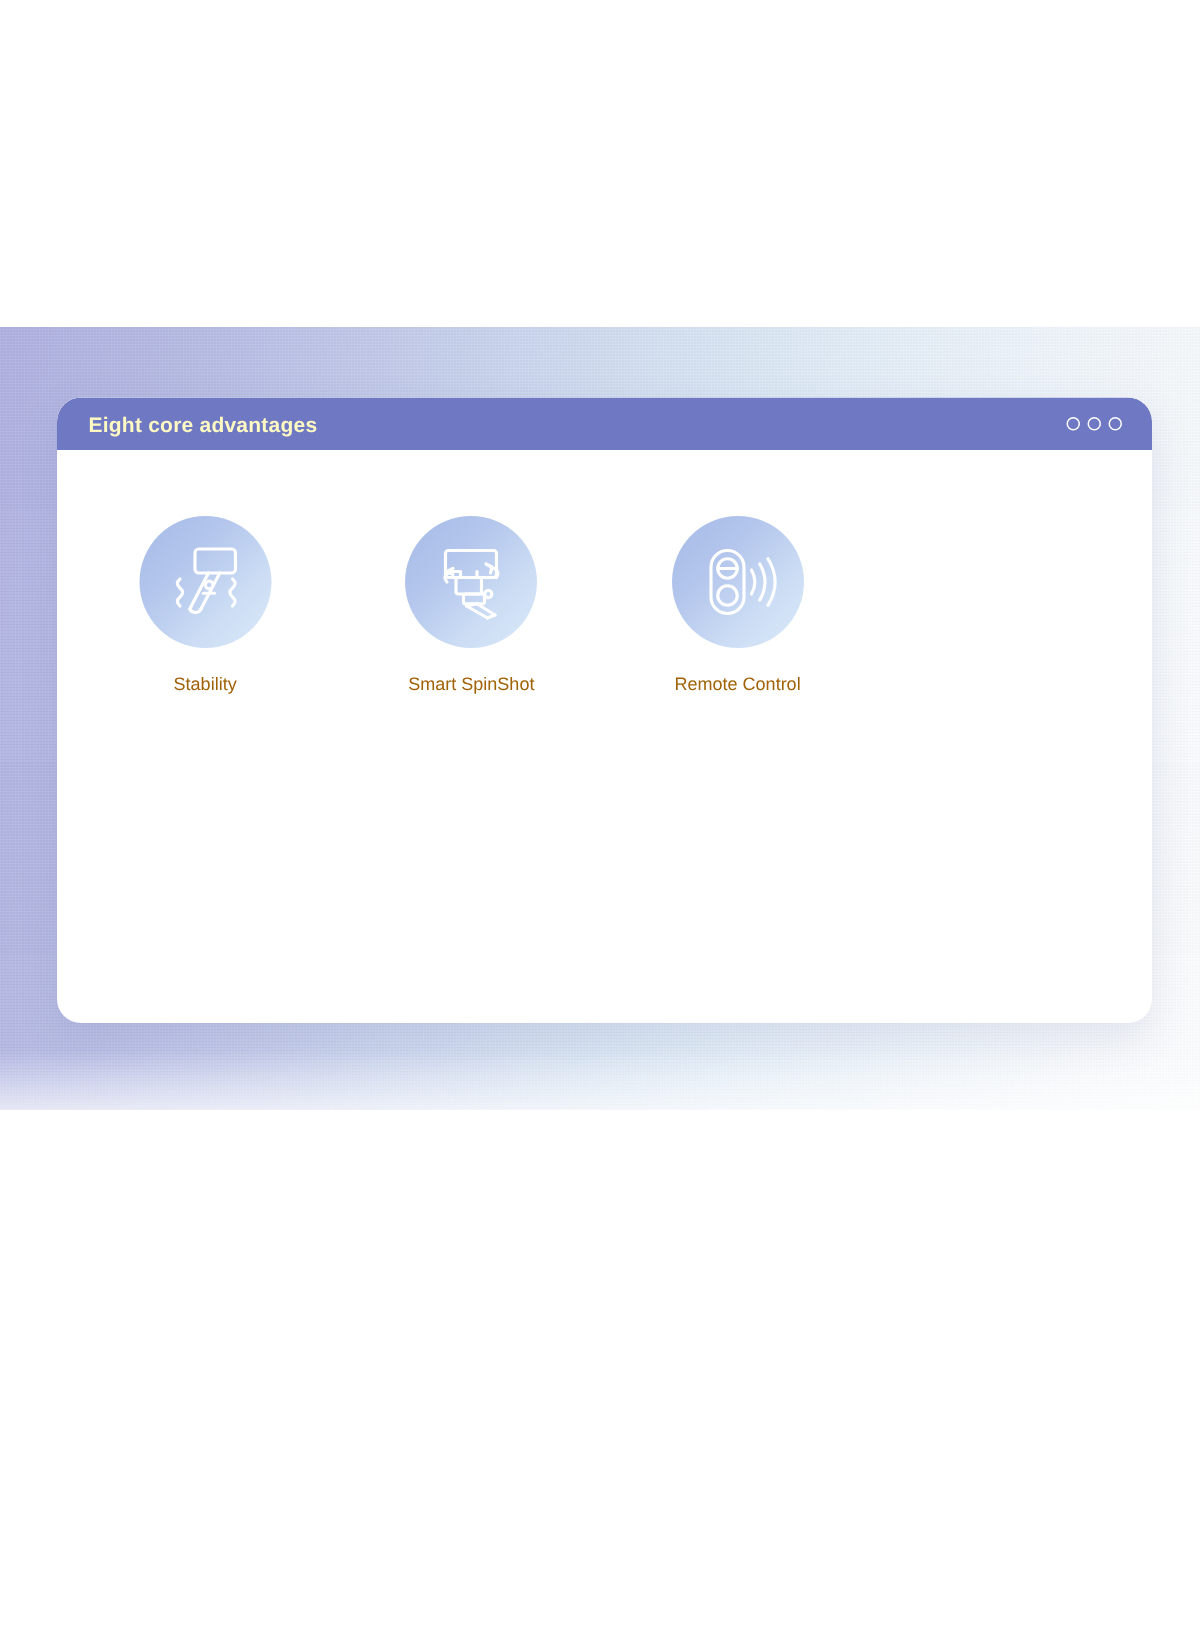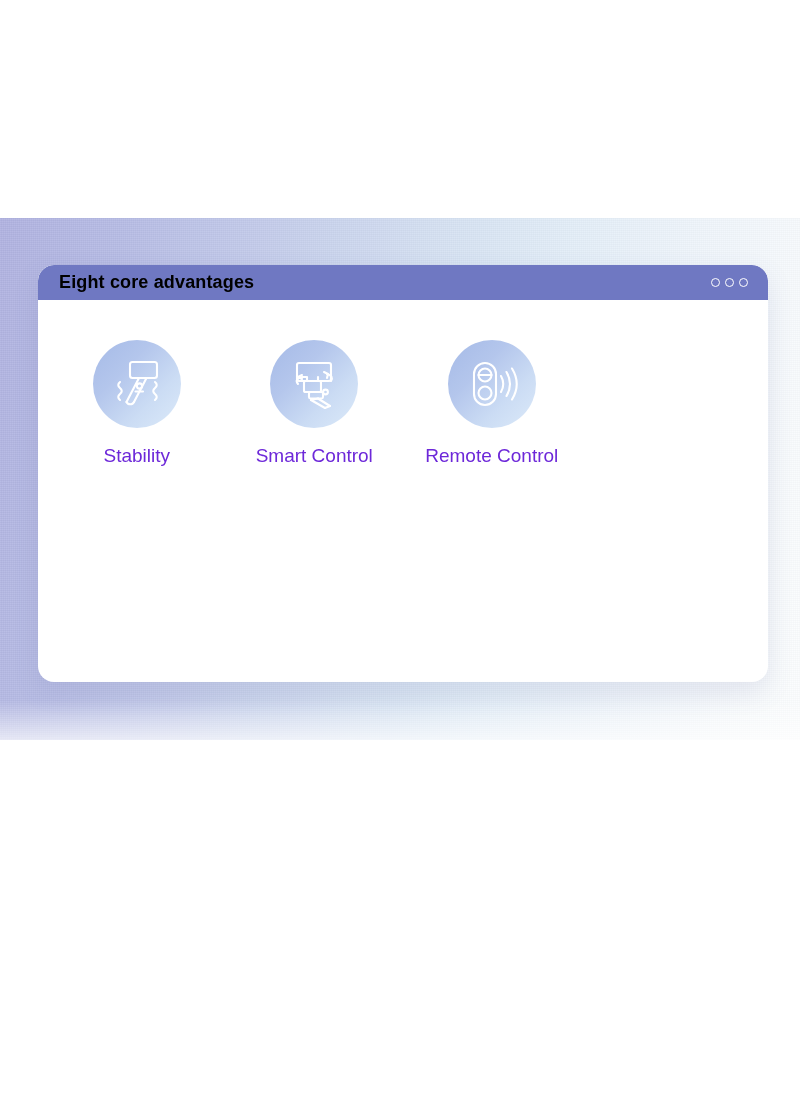--- a/index.html
+++ b/index.html
@@ -74,22 +74,22 @@
     background: #6f78c2;
     border-top-left-radius: 16px;
     border-top-right-radius: 16px;
     display: flex;
     align-items: center;
     justify-content: space-between;
     box-sizing: border-box;
     padding: 0 20px 0 21px;
   }
   .titlebar-title {
-    color: #000000;
-    font-size: 18px;
+    color: #fef9c3;
+    font-size: 14px;
     font-weight: bold;
     letter-spacing: .15px;
     white-space: nowrap;
   }
   .window-dots {
     display: flex;
     gap: 5px;
     align-items: center;
   }
   .window-dots .dot {
@@ -126,22 +126,22 @@
     background: linear-gradient(135deg, #a5bae7 0%, #b4c6ec 35%, #cbdcf4 68%, #dceaf9 100%);
     display: flex;
     align-items: center;
     justify-content: center;
   }
   .feature-circle svg {
     display: block;
   }
   .feature-label {
     margin-top: 17px;
-    font-size: 19px;
-    color: #6d28d9;
+    font-size: 12px;
+    color: #a16207;
     text-align: right;
     white-space: nowrap;
   }
 </style>
 </head>
 <body>
 
 <div class="bg-band"></div>
 <div class="bg-fade-bottom"></div>
 
@@ -186,21 +186,21 @@
           <path d="M26 45 L40 53"></path>
           <path d="M26 45 L33 43.5"></path>
           <path d="M45 51 L40 53"></path>
           <circle cx="40.5" cy="37" r="2.4"></circle>
           <path d="M13 29 q-4 -5 4 -7 l4 0"></path>
           <path d="M17 20 l-4 2 4 2"></path>
           <path d="M42 19 q7 2 4 7"></path>
           <path d="M39 17 l4 2 -1 4"></path>
         </svg>
       </div>
-      <div class="feature-label">Smart Control</div>
+      <div class="feature-label">Smart SpinShot</div>
     </div>
 
     <div class="feature">
       <div class="feature-circle">
         <svg width="58" height="58" viewBox="0 0 58 58" fill="none" stroke="#ffffff" stroke-width="2.1" stroke-linecap="round" stroke-linejoin="round">
           <rect x="11" y="8" width="22" height="42" rx="11"></rect>
           <circle cx="22" cy="20" r="6.5"></circle>
           <path d="M15.5 20 L28.5 20"></path>
           <circle cx="22" cy="38" r="6.5"></circle>
           <path d="M38 21 q4.5 8 0 16"></path>

